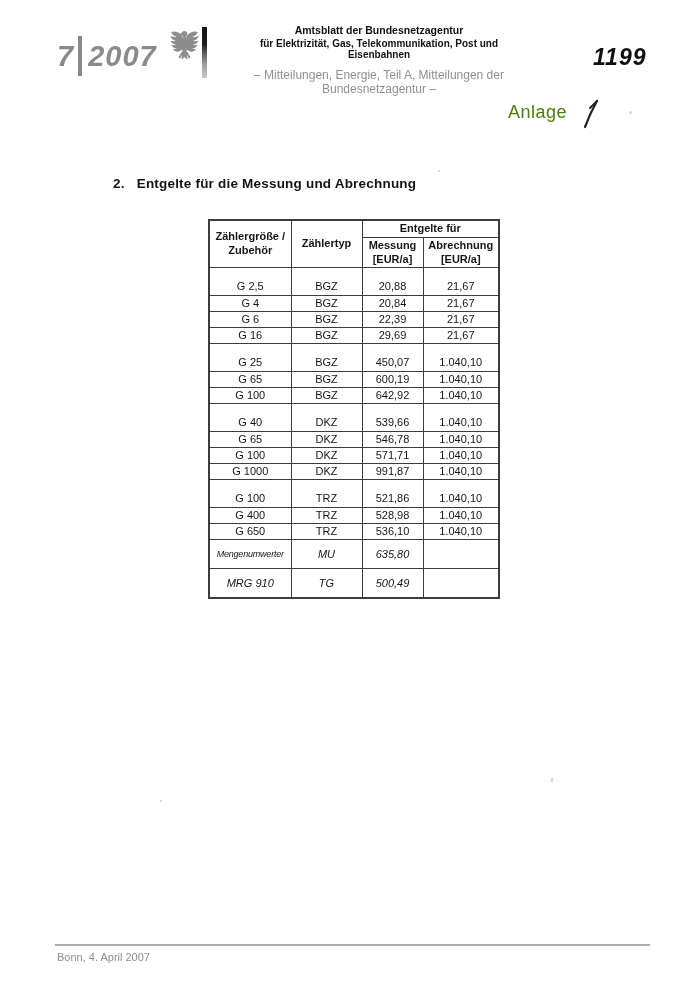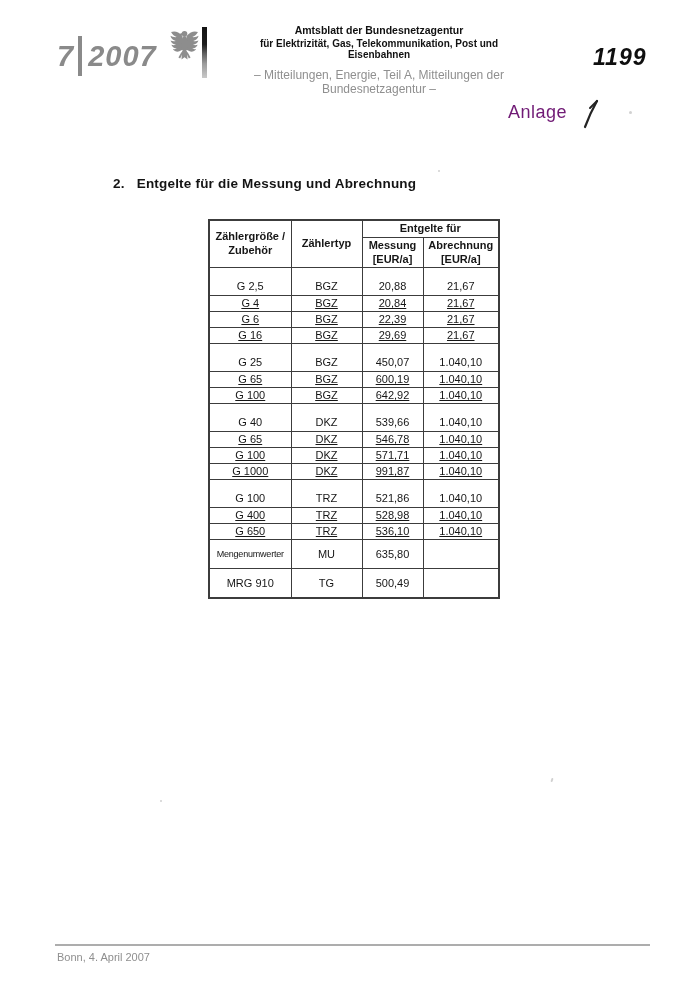--- a/index.html
+++ b/index.html
@@ -40,21 +40,21 @@
     font-size:23px;font-weight:bold;font-style:italic;color:#0f0f0f;
     letter-spacing:1px;
     text-align:right;
   }
 
   
   .anlage{
     position:absolute;left:508px;top:102px;
     display:flex;align-items:flex-start;
   }
-  .anlage-label{font-size:18px;color:#701a75;letter-spacing:.5px;}
+  .anlage-label{font-size:18px;color:#4d7c0f;letter-spacing:.5px;}
   .anlage-number{width:24px;height:32px;margin-left:13px;margin-top:-4px;}
 
   
   .section-heading{
     position:absolute;left:113px;top:176px;
     display:flex;font-weight:bold;font-size:13.5px;color:#141414;
     letter-spacing:.2px;
   }
   .section-number{margin-right:12px;}
 
@@ -70,23 +70,23 @@
   .fee-table{border-width:2px;}
   .fee-table th{
     font-weight:bold;text-align:center;vertical-align:middle;
     white-space:pre-line;line-height:1.25;padding:1px 0;
   }
   .fee-table td{
     text-align:center;vertical-align:middle;padding:0 1px;line-height:1.2;
   }
   .th-fees{height:16px;}
   .th-sub{height:28px;}
-  .row-regular td{height:15px;text-decoration:underline;}
+  .row-regular td{height:15px;}
   .row-group-first td{height:25px;vertical-align:bottom;padding-bottom:2px;margin-left:10px;}
-  .row-solo td{height:28px;vertical-align:middle;}
+  .row-solo td{height:28px;vertical-align:middle;font-style:italic;}
   .fee-cell-small{font-size:9px;letter-spacing:-.2px;}
 
   
   .footer-rule{
     position:absolute;left:55px;top:944px;width:595px;height:2px;
     background:#adadad;
   }
   .footer-dateline{
     position:absolute;left:57px;top:951px;
     font-size:11px;color:#8f8f8f;

